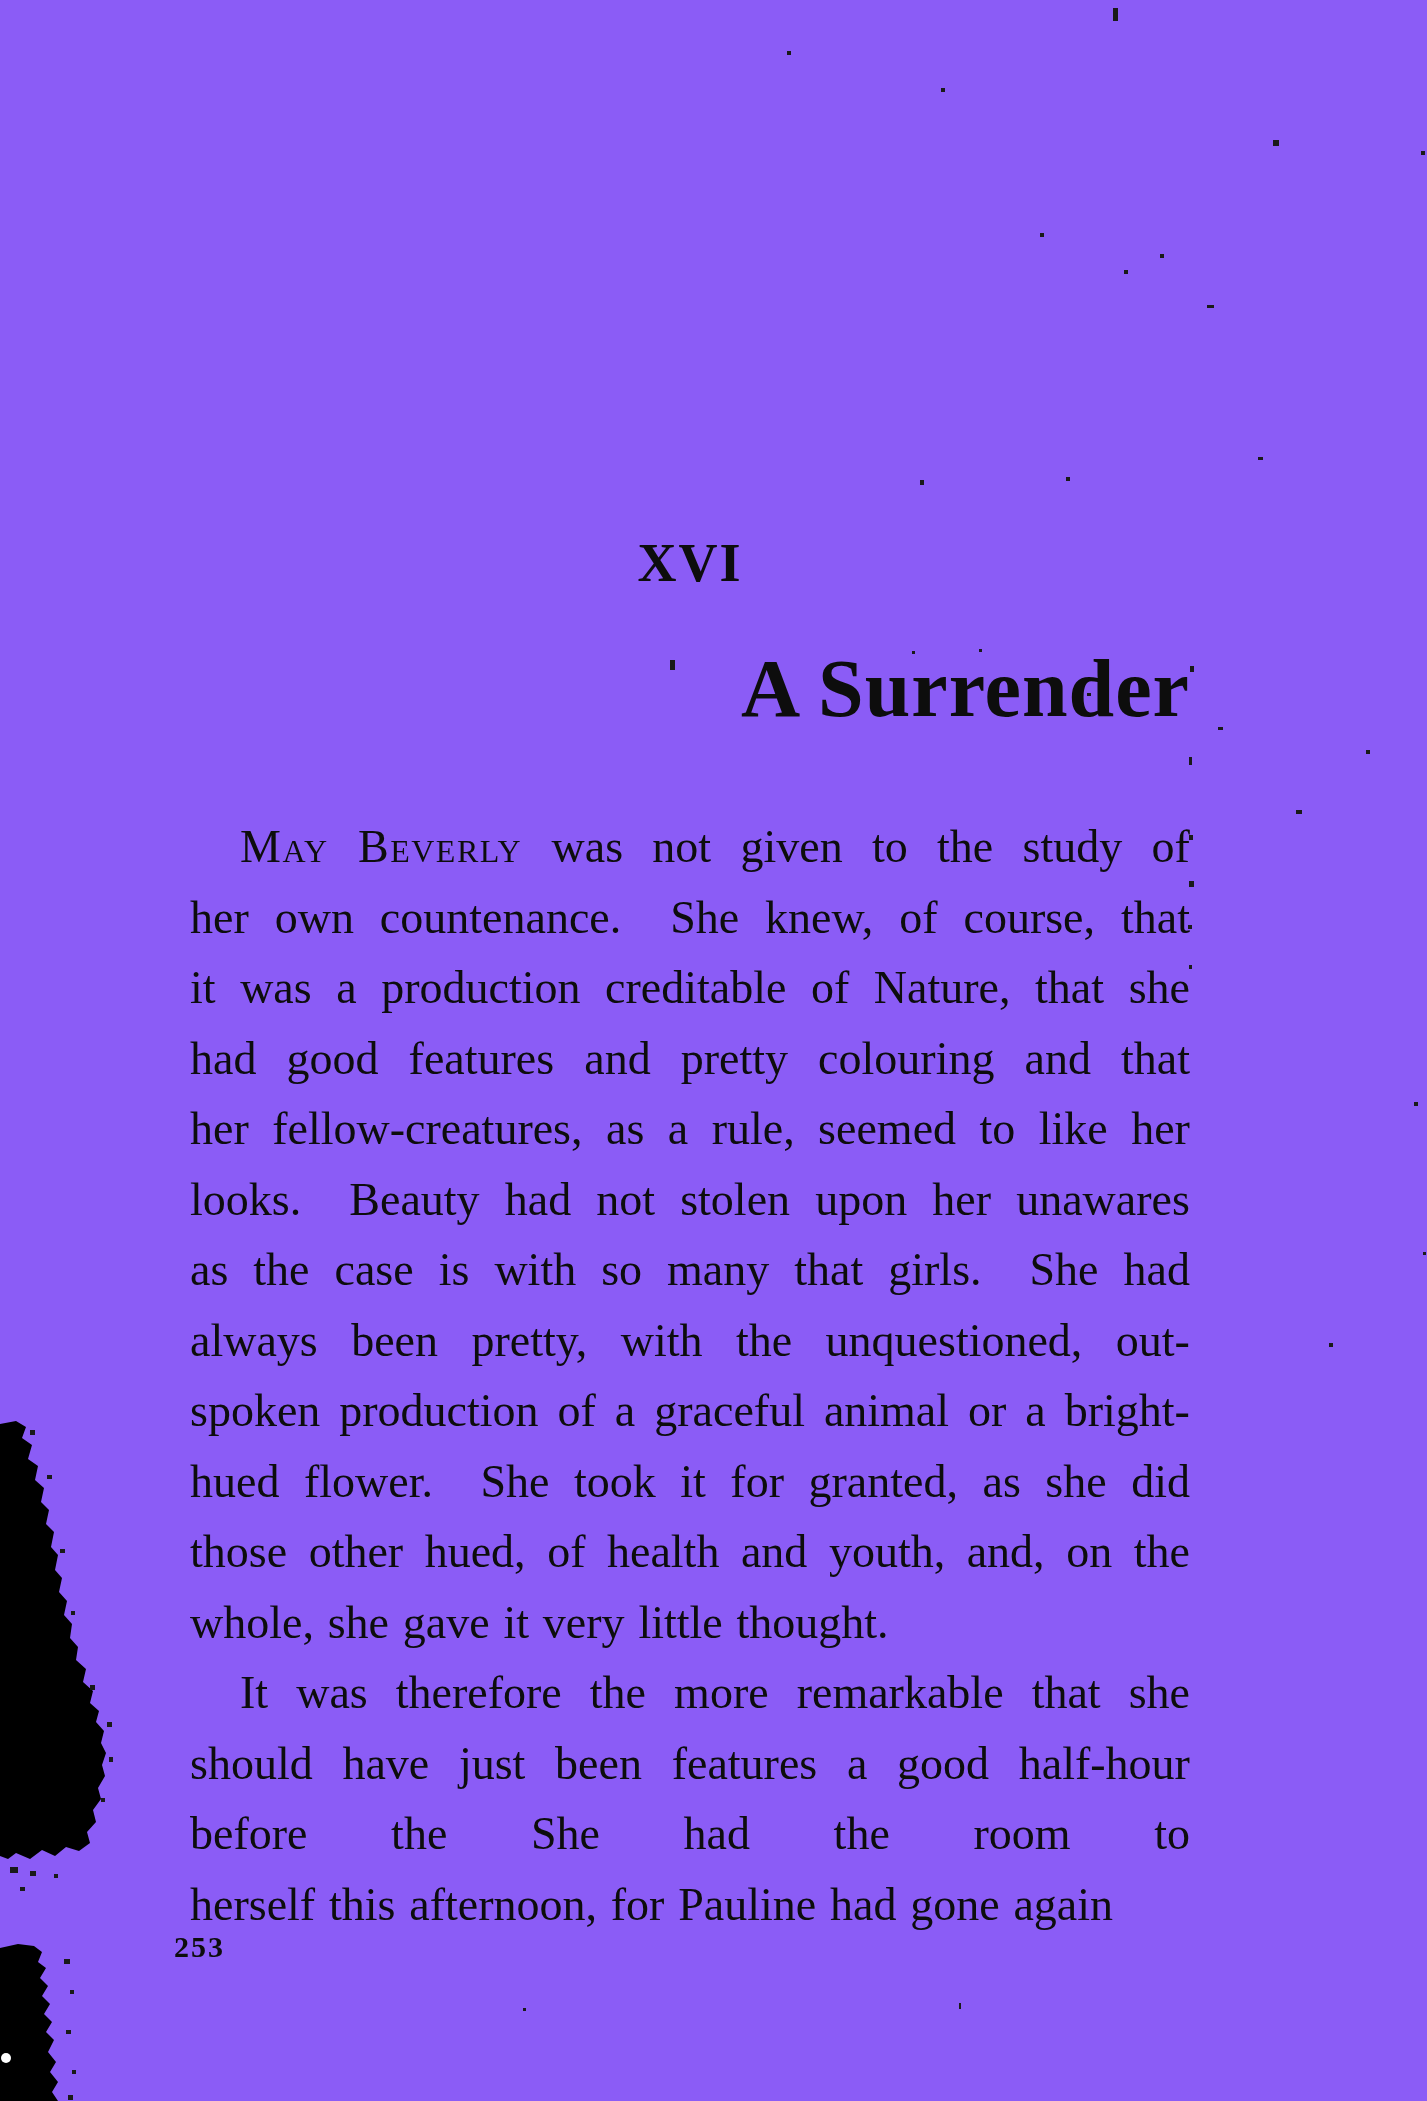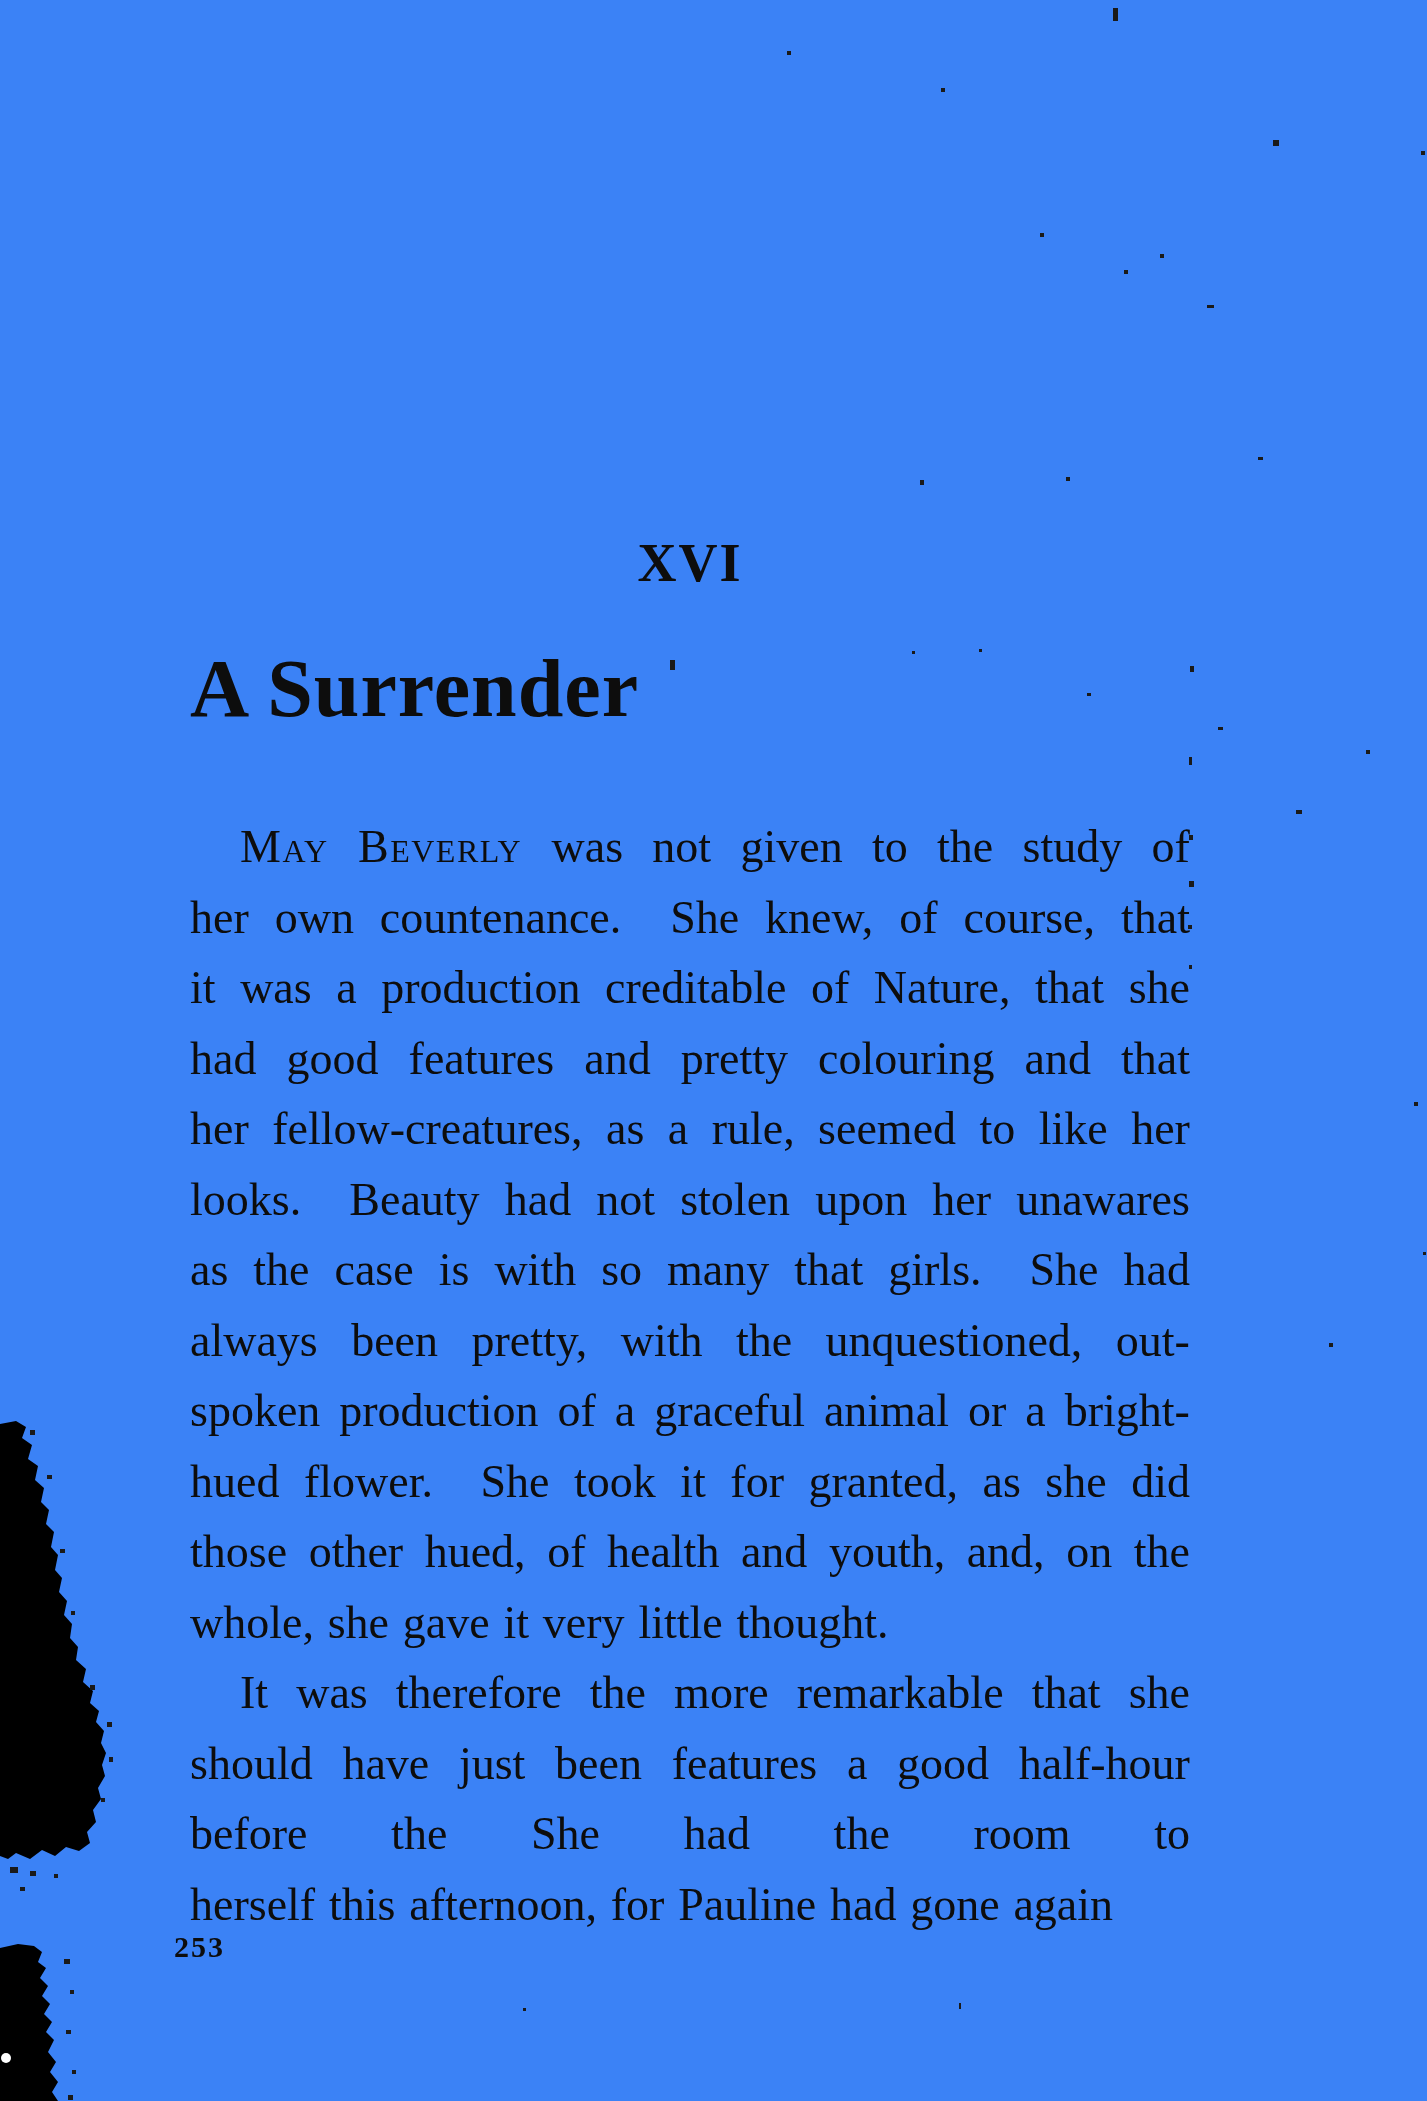--- a/index.html
+++ b/index.html
@@ -1,37 +1,37 @@
 <!DOCTYPE html>
 <html><head>
 <meta charset="utf-8">
 <style>
   html,body{margin:0;padding:0;background:#e8e8e8;}
   .page{
     position:relative;
     width:1427px;
     height:2101px;
     margin:0 auto;
-    background:#3b82f6;
+    background:#8b5cf6;
     overflow:hidden;
     font-family:"Liberation Serif","DejaVu Serif",serif;
     color:#0d0d0d;
   }
   .chapter-number{
     position:absolute;
     left:190px; top:532px; width:1000px;
     text-align:center;
     font-size:54px;
     font-weight:700;
     letter-spacing:2px;
   }
   .chapter-title{
     position:absolute;
     left:190px; top:642px; width:1000px;
-    text-align:left;
+    text-align:right;
     font-size:82px;
     font-weight:700;
     letter-spacing:1px;
   }
   .body-text{
     position:absolute;
     left:190px; top:812px; width:1000px;
   }
   .line{
     display:flex;

